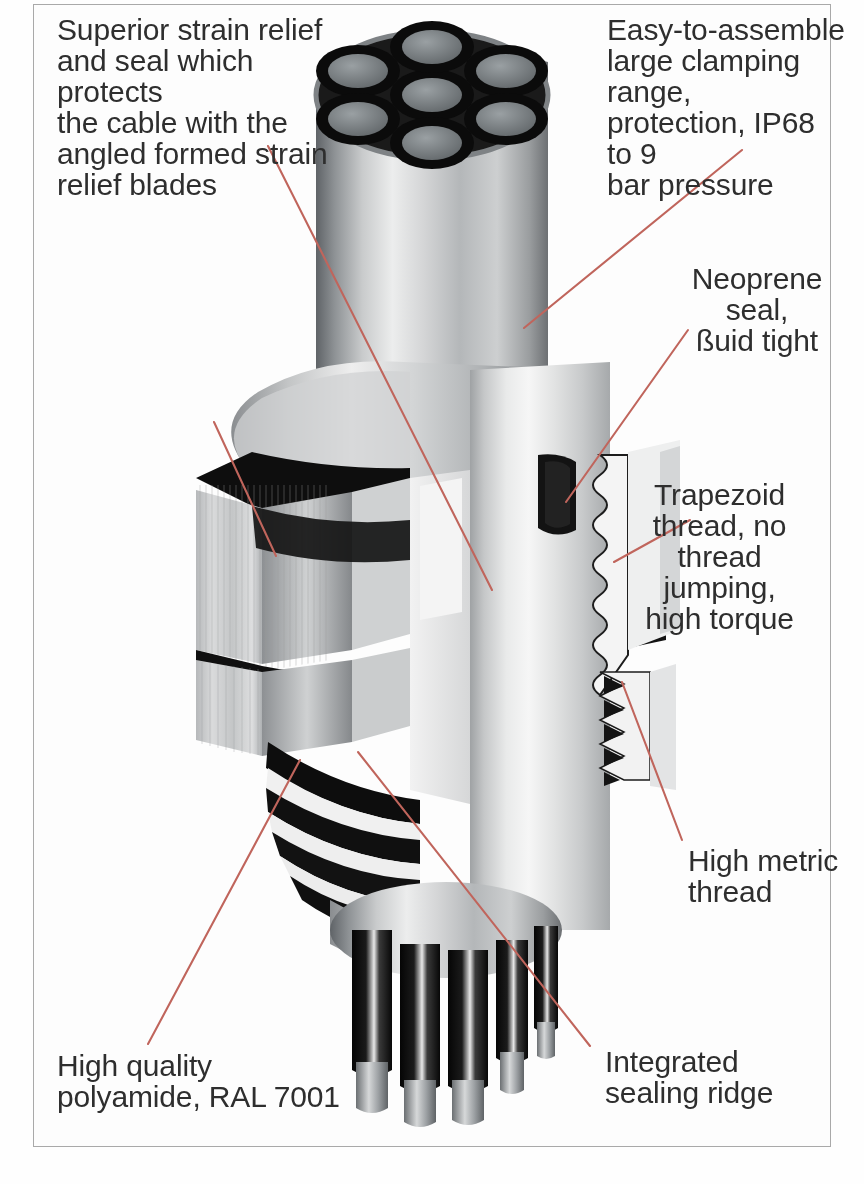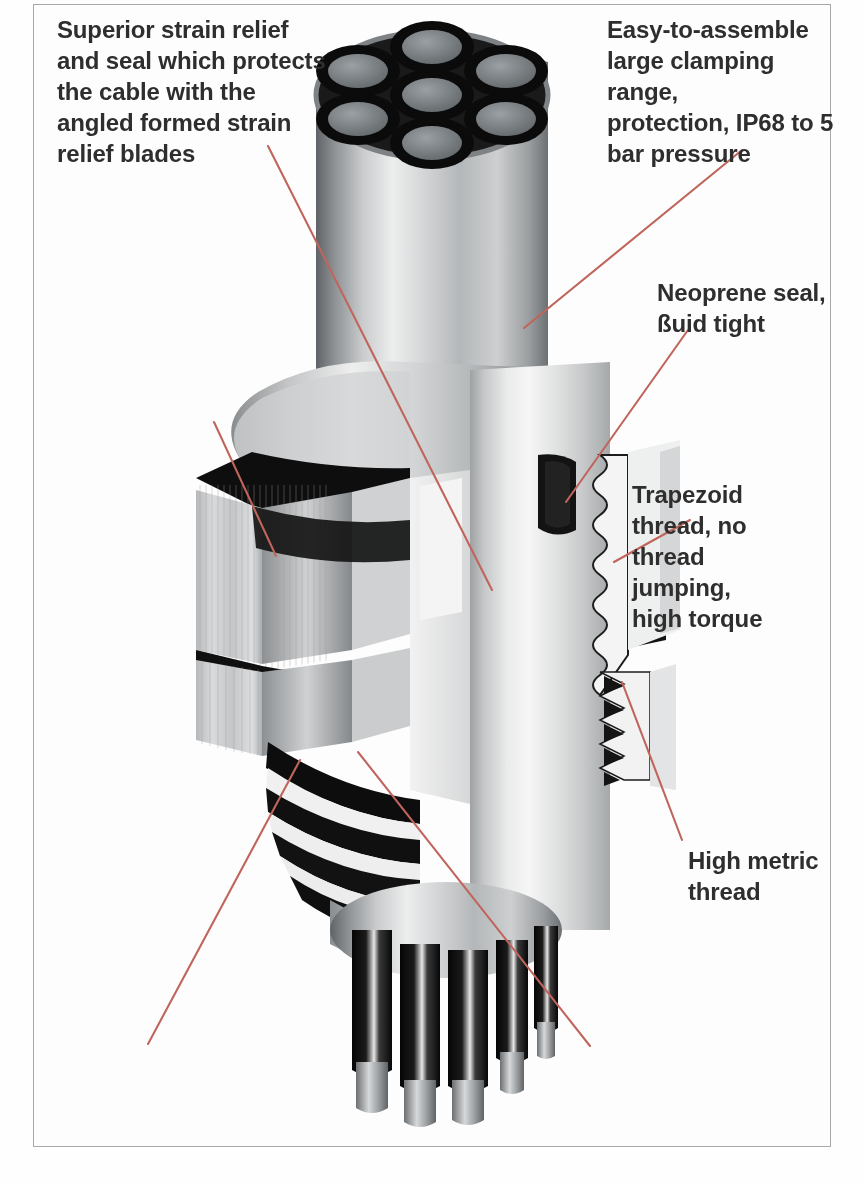--- a/index.html
+++ b/index.html
@@ -16,27 +16,27 @@
   
   .frame{
     position:absolute;left:33px;top:4px;width:798px;height:1143px;
     border:1.5px solid #a9a9a9;background:#fdfdfd;box-sizing:border-box;
   }
 
   
   .callout{
     position:absolute;
     color:#2e2e2e;
-    font-size:24px;
+    font-size:30px;
     line-height:31px;
     letter-spacing:-0.15px;
     white-space:pre-line;
-    font-weight:700;
+    font-weight:400;
   }
-  .callout.right-al{text-align:left;}
+  .callout.right-al{text-align:center;}
   .callout.left-al{text-align:left;}
 
   
   svg.layer{position:absolute;left:0;top:0;width:864px;height:1184px;pointer-events:none;}
   svg.art{position:absolute;left:0;top:0;width:864px;height:1184px;}
 </style>
 </head>
 <body>
 
 <div id="page">
@@ -330,31 +330,35 @@
   </svg>
 
   <div class="callout left-al" style="left:57px;top:14px;width:280px;">Superior strain relief
 and seal which protects
 the cable with the
 angled formed strain
 relief blades</div>
 
   <div class="callout left-al" style="left:607px;top:14px;width:240px;">Easy-to-assemble
 large clamping range,
-protection, IP68 to 5
+protection, IP68 to 9
 bar pressure</div>
 
 
-  <div class="callout left-al" style="left:657px;top:277px;width:200px;">Neoprene seal,
+  <div class="callout left-al" style="left:657px;top:263px;width:200px;text-align:center;">Neoprene seal,
 ßuid tight</div>
 
   <div class="callout right-al" style="left:632px;top:479px;width:175px;">Trapezoid
 thread, no
 thread
 jumping,
 high torque</div>
 
   <div class="callout left-al" style="left:688px;top:845px;width:170px;">High metric
 thread</div>
 
-
+  <div class="callout left-al" style="left:57px;top:1050px;width:290px;">High quality
+polyamide, RAL 7001</div>
+
+  <div class="callout left-al" style="left:605px;top:1046px;width:220px;">Integrated
+sealing ridge</div>
 
 </div>
 
 </body></html>

